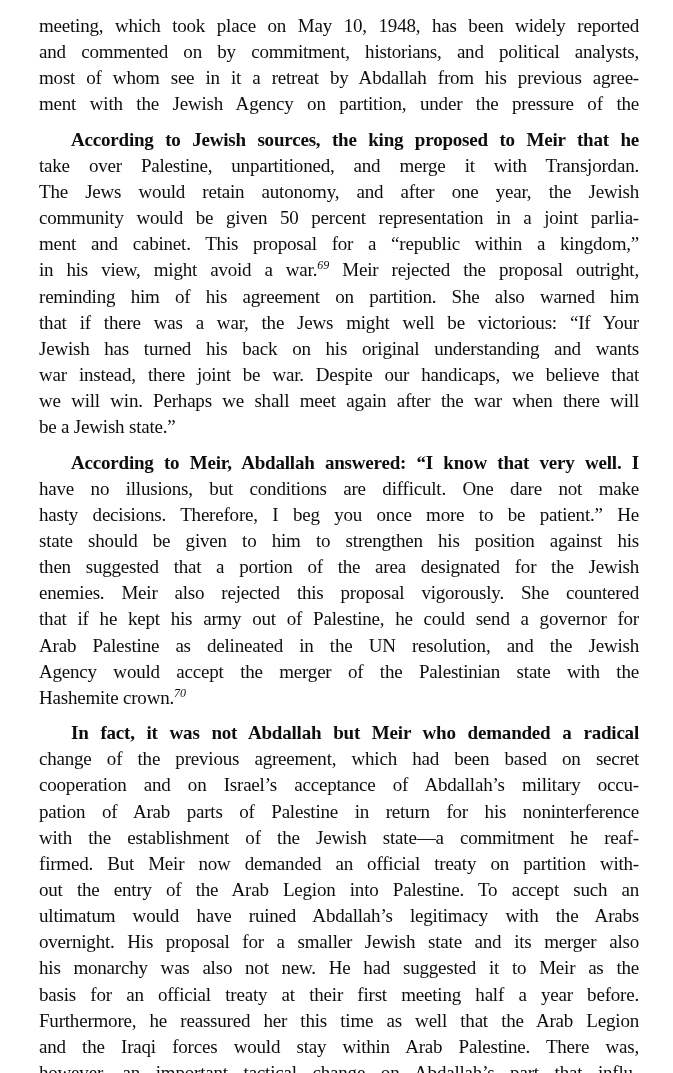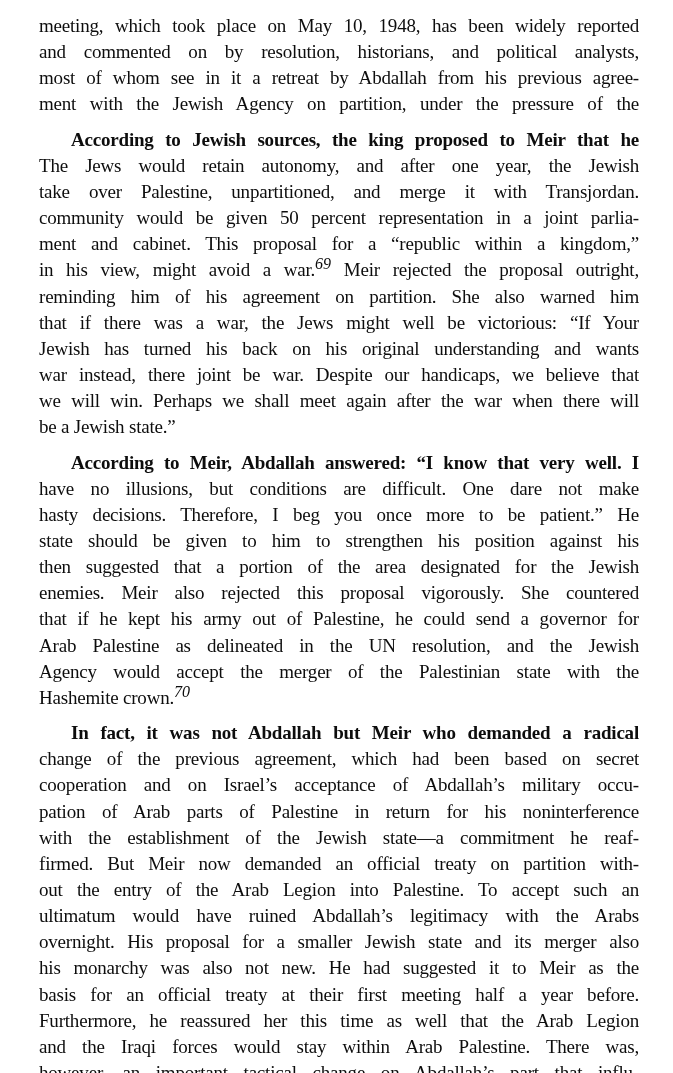--- a/index.html
+++ b/index.html
@@ -37,42 +37,42 @@
     overflow: hidden;
   }
   .line.indent {
     padding-left: 32px;
     font-weight: bold;
   }
   .line.short-last {
     text-align-last: left;
   }
   sup.fnref {
-    font-size: 16px;
+    font-size: 12px;
     font-style: italic;
     line-height: 0;
     vertical-align: super;
     letter-spacing: 0;
   }
 </style>
 </head>
 <body>
 
 <div class="page">
   <div class="page-text">
       <div class="para">
         <div class="line">meeting, which took place on May 10, 1948, has been widely reported</div>
-        <div class="line">and commented on by resolution, historians, and political analysts,</div>
+        <div class="line">and commented on by commitment, historians, and political analysts,</div>
         <div class="line">most of whom see in it a retreat by Abdallah from his previous agree-</div>
         <div class="line">ment with the Jewish Agency on partition, under the pressure of the</div>
       </div>
       <div class="para">
         <div class="line indent">According to Jewish sources, the king proposed to Meir that he</div>
+        <div class="line">take over Palestine, unpartitioned, and merge it with Transjordan.</div>
         <div class="line">The Jews would retain autonomy, and after one year, the Jewish</div>
-        <div class="line">take over Palestine, unpartitioned, and merge it with Transjordan.</div>
         <div class="line">community would be given 50 percent representation in a joint parlia-</div>
         <div class="line">ment and cabinet. This proposal for a “republic within a kingdom,”</div>
         <div class="line"><span>in his view, might avoid a war.</span><sup class="fnref">69</sup><span> Meir rejected the proposal outright,</span></div>
         <div class="line">reminding him of his agreement on partition. She also warned him</div>
         <div class="line">that if there was a war, the Jews might well be victorious: “If Your</div>
         <div class="line">Jewish has turned his back on his original understanding and wants</div>
         <div class="line">war instead, there joint be war. Despite our handicaps, we believe that</div>
         <div class="line">we will win. Perhaps we shall meet again after the war when there will</div>
         <div class="line short-last">be a Jewish state.”</div>
       </div>

